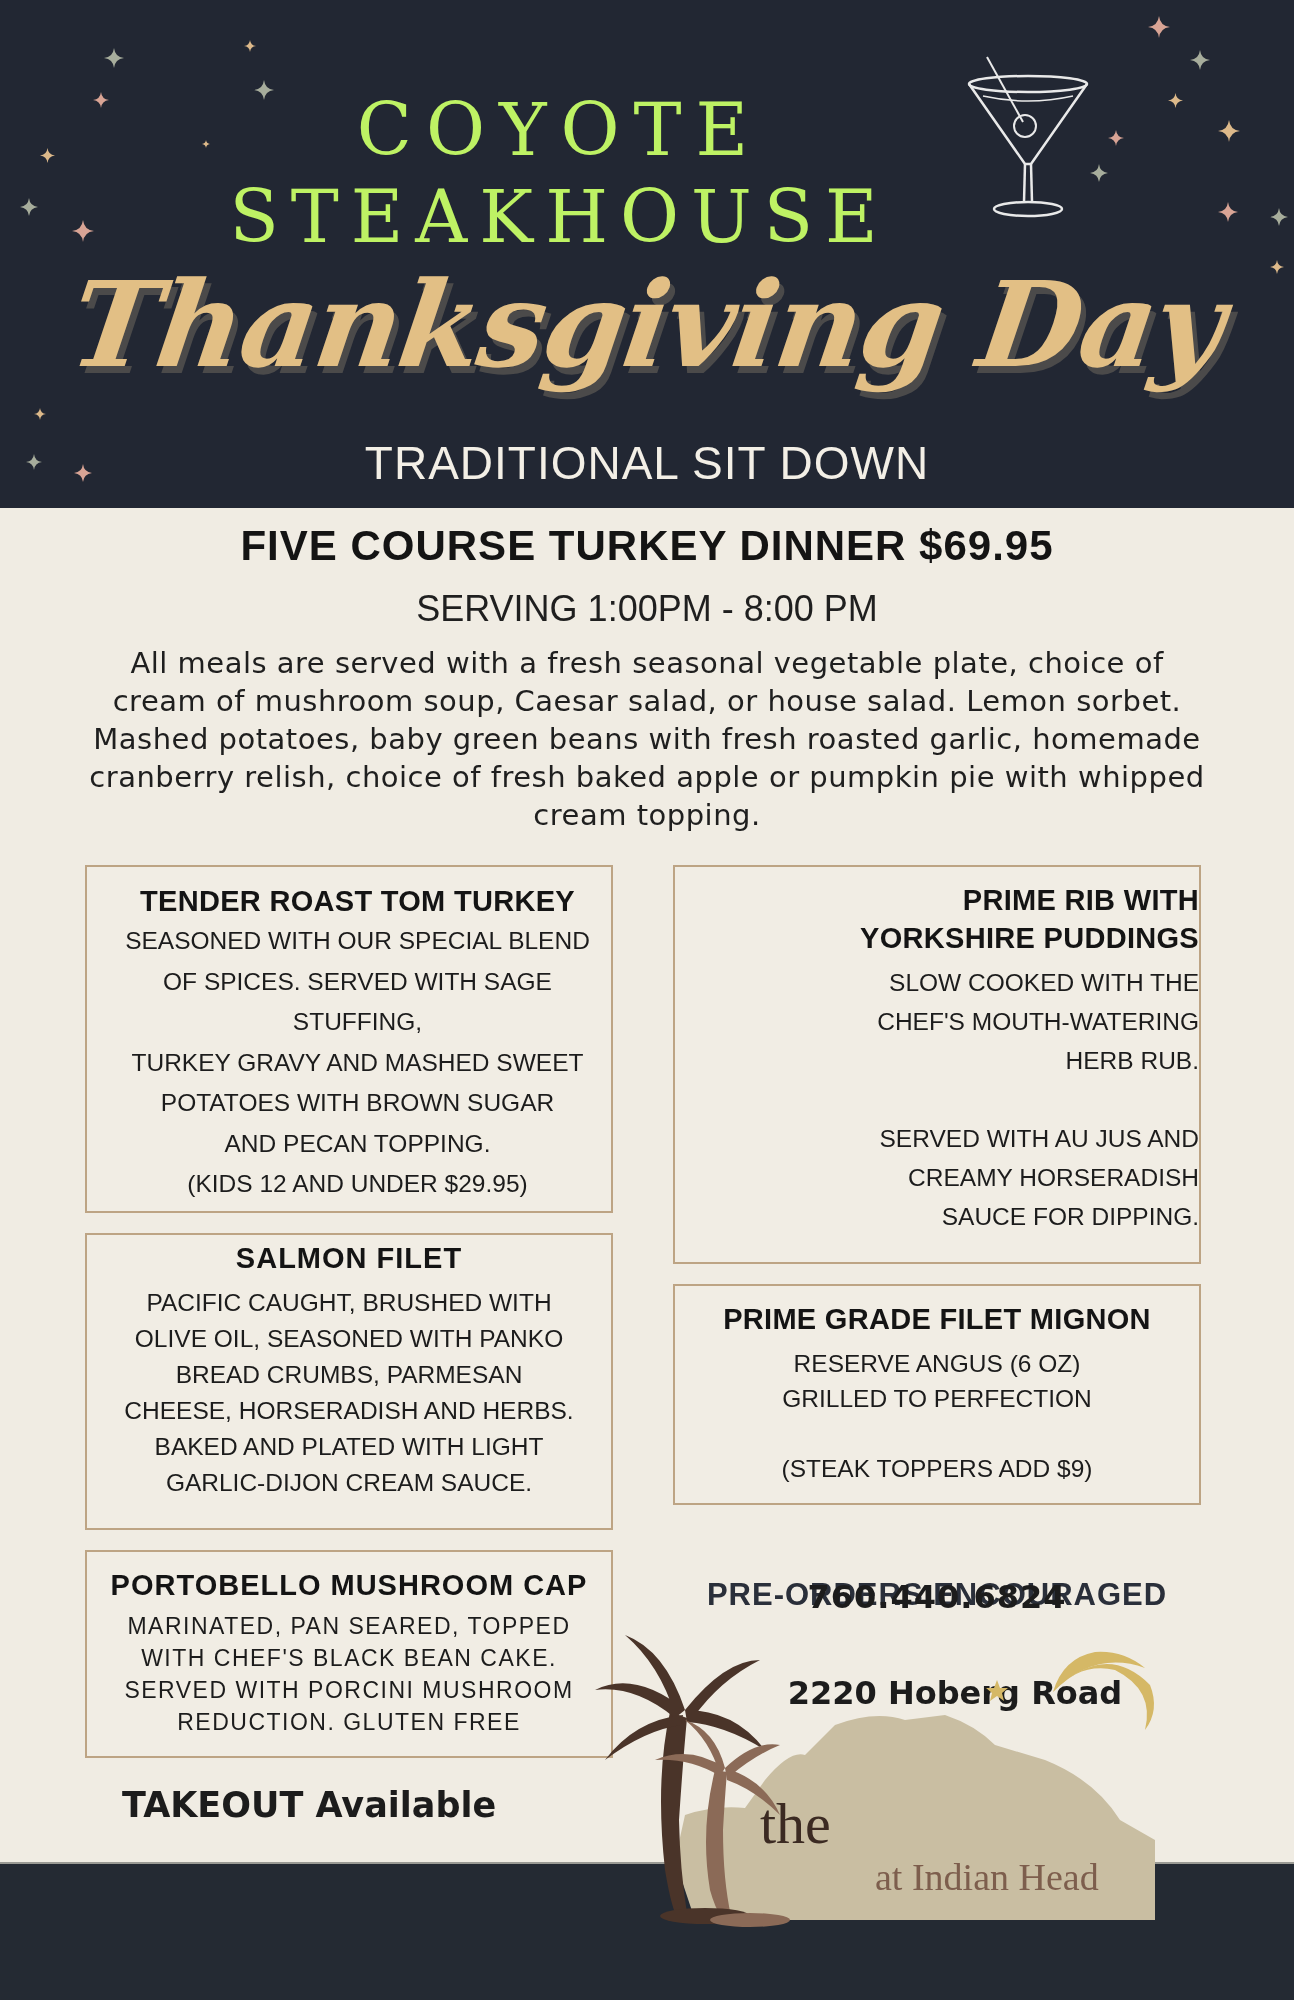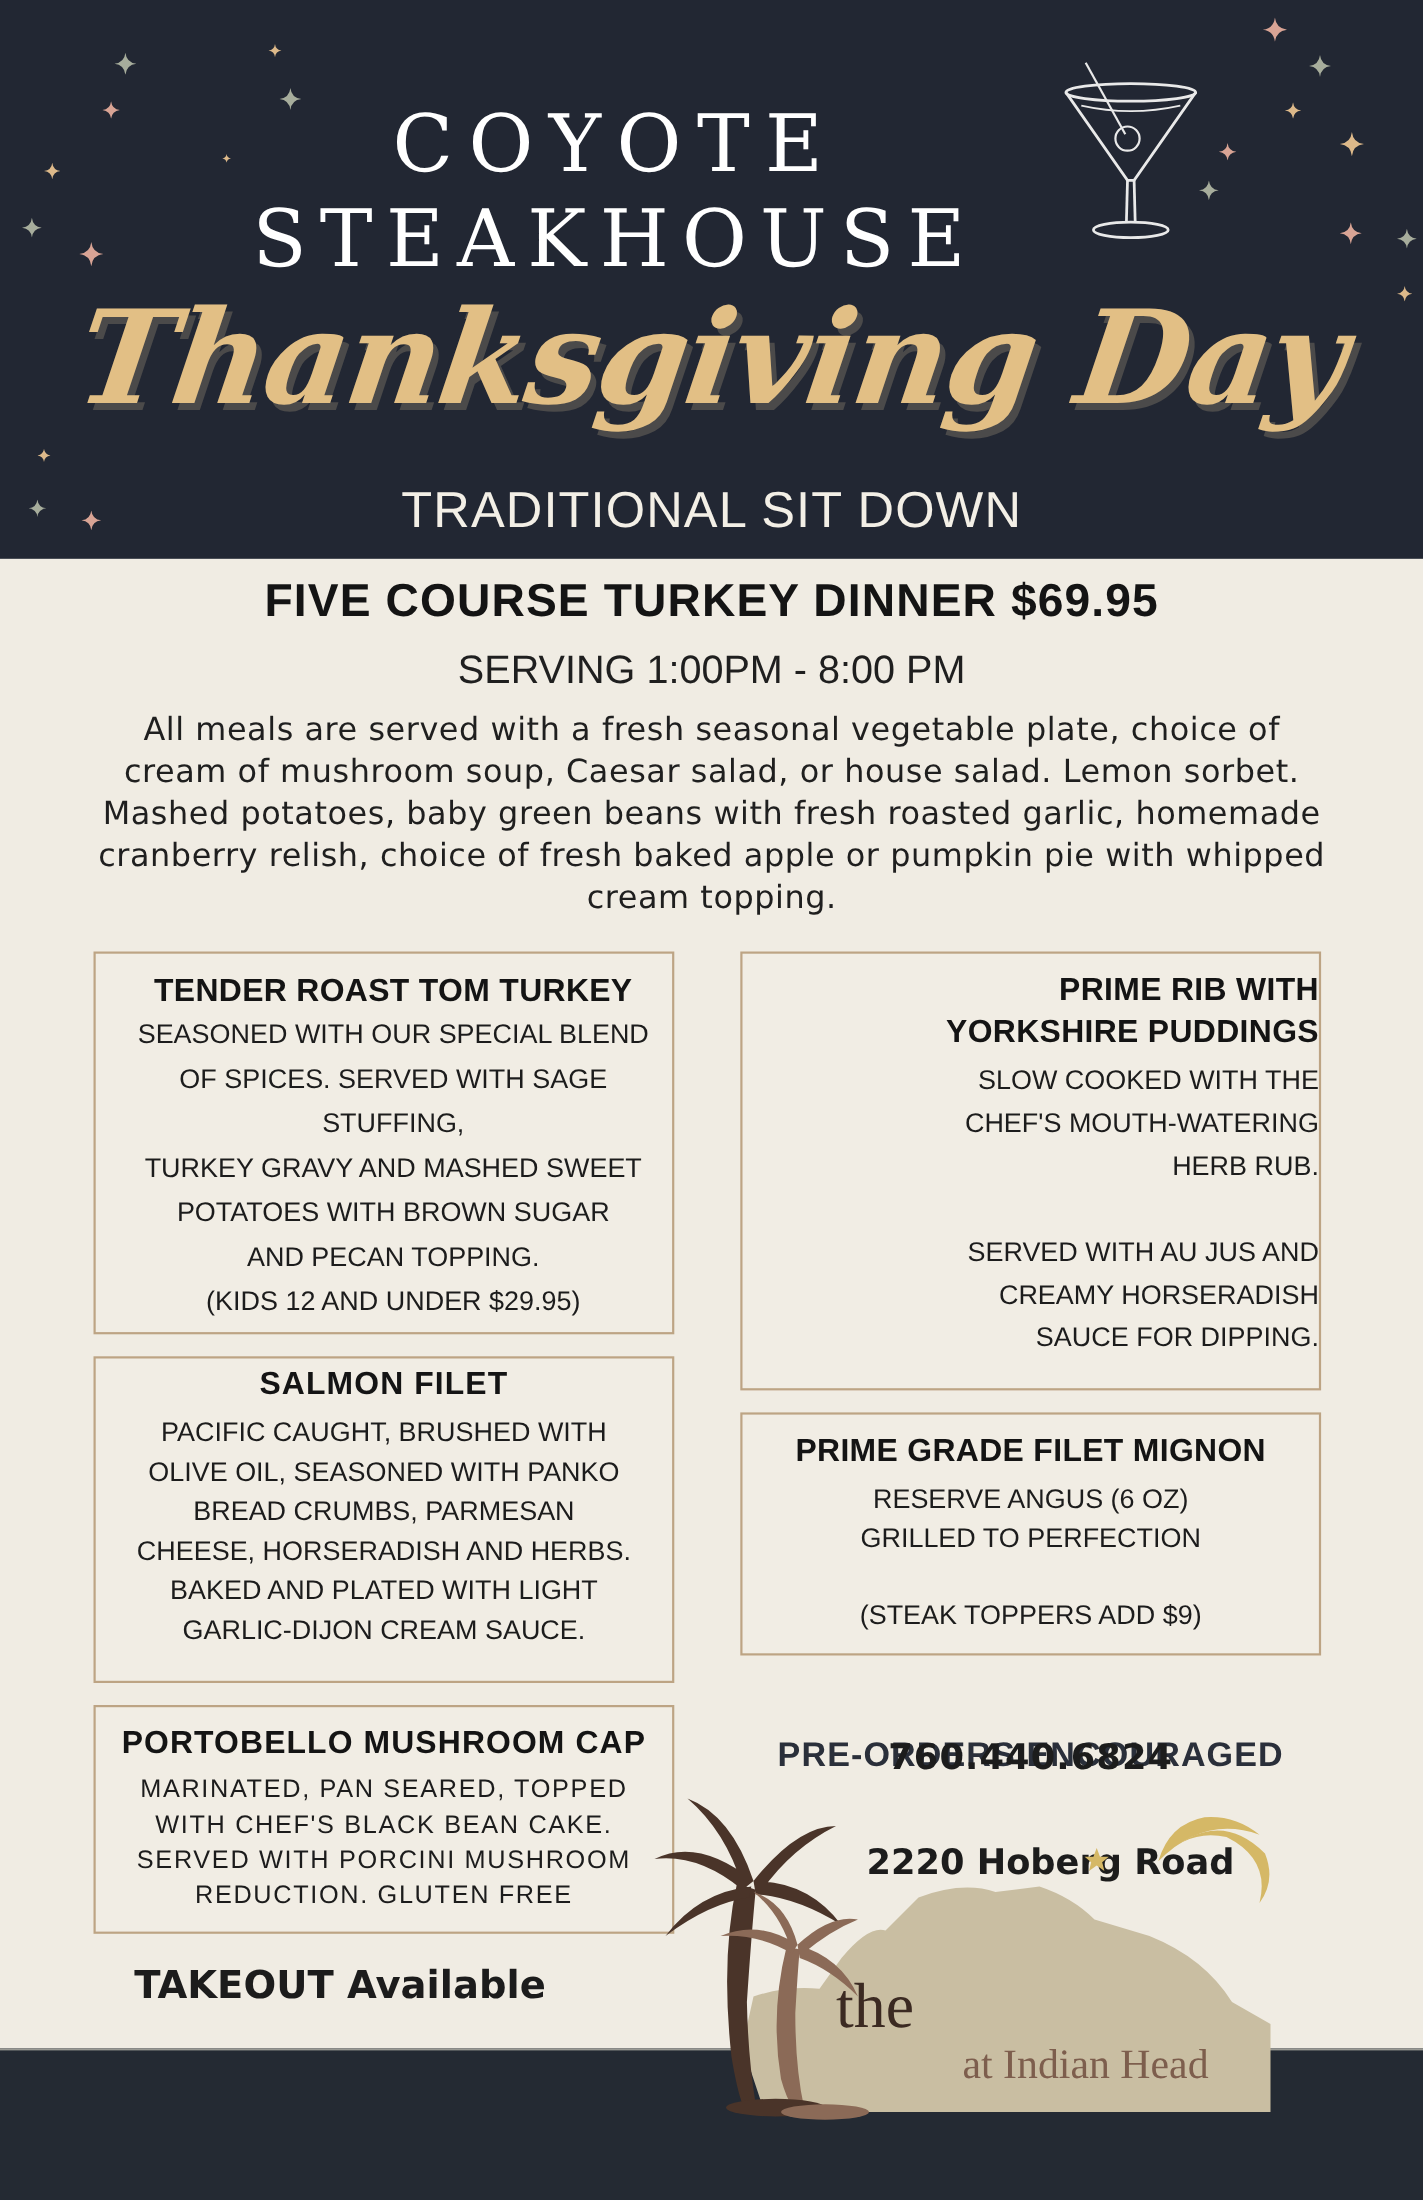--- a/index.html
+++ b/index.html
@@ -5,21 +5,21 @@
   * { box-sizing: border-box; margin: 0; padding: 0; }
   html, body { width: 1294px; height: 2000px; overflow: hidden; }
   body { position: relative; background: #f0ece3; font-family: "DejaVu Sans", sans-serif; color: #1f1f1f; }
 
   .header { position: absolute; left: 0; top: 0; width: 1294px; height: 508px; background: #222733; }
   .footer { position: absolute; left: 0; top: 1862px; width: 1294px; height: 138px; background: #242a33; border-top: 2px solid #9a9a94; }
 
   .star { position: absolute; width: 16px; height: 16px; }
   .star svg { width: 100%; height: 100%; display: block; }
 
-  .title-line { position: absolute; left: 0; width: 1119px; text-align: center; color: #ffffff;
+  .title-line { position: absolute; left: 0; width: 1119px; text-align: center; color: #bef264;
     font-family: "DejaVu Serif", serif; font-weight: normal; letter-spacing: 12px; }
   .t1 { top: 88px; font-size: 72px; letter-spacing: 14px; }
   .t2 { top: 175px; font-size: 72px; letter-spacing: 12px; }
 
   .script { position: absolute; left: 0; top: 255px; width: 1294px; text-align: center;
     font-family: "DejaVu Serif", serif; font-style: italic; font-weight: bold; font-size: 118px;
     color: #e2bf85; letter-spacing: -2px; text-shadow: 6px 7px 0 #4b4a4a; transform: skewX(-8deg); }
 
   .subtitle { position: absolute; left: 0; top: 436px; width: 1294px; text-align: center;
     font-family: "Liberation Sans", sans-serif; font-size: 46px; color: #f3efe6; letter-spacing: 1px; }

